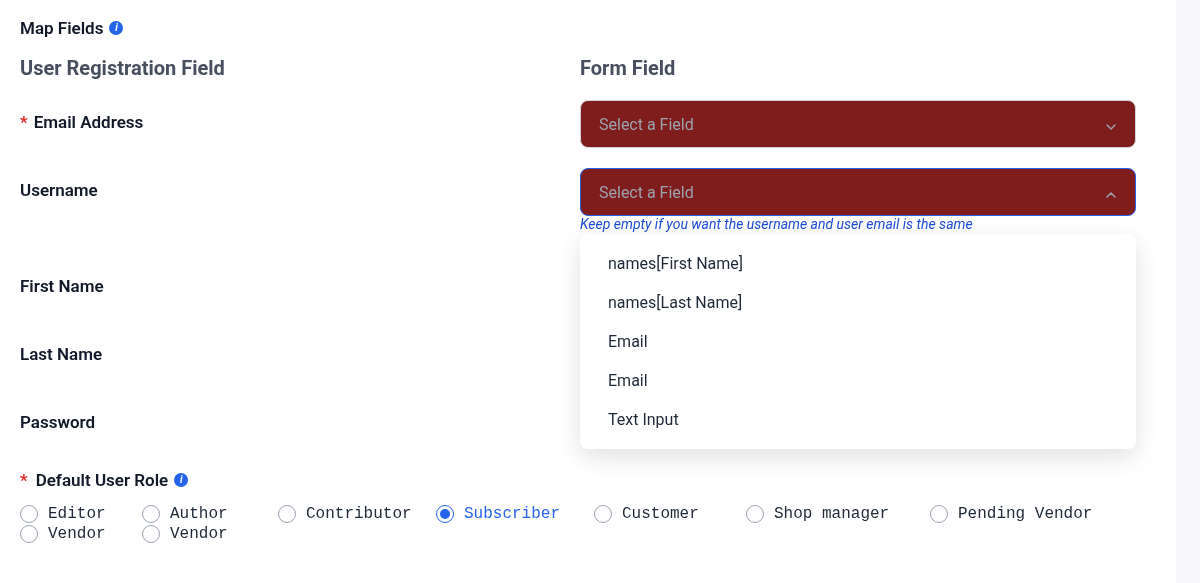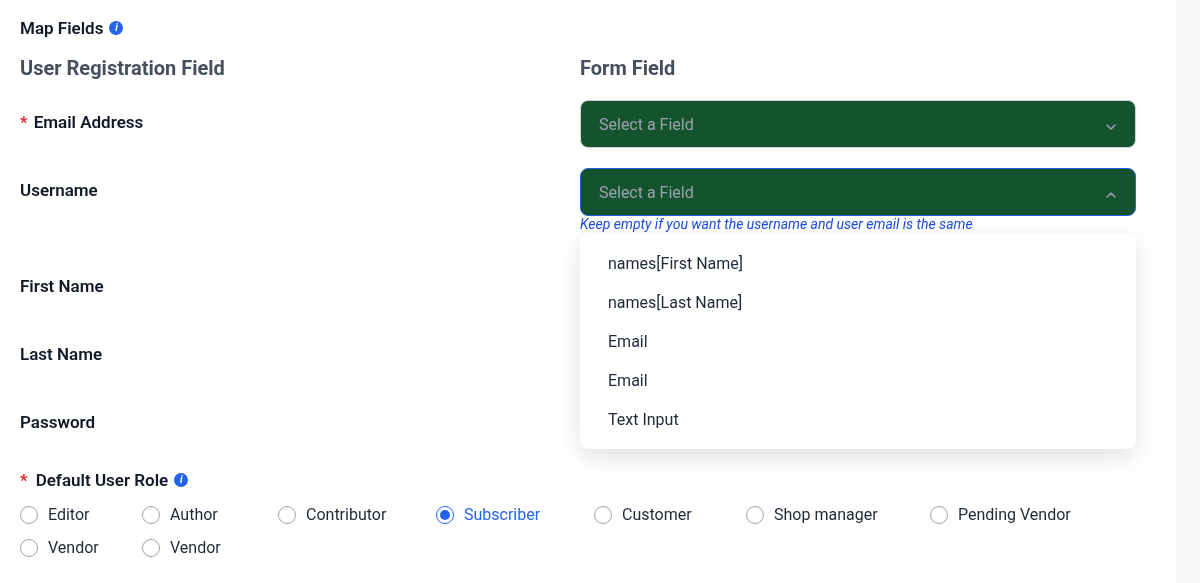--- a/index.html
+++ b/index.html
@@ -95,21 +95,21 @@
       height: 48px;
       border: 1px solid #d1d5db;
       border-radius: 8px;
       display: flex;
       align-items: center;
       justify-content: space-between;
       padding: 0 18px;
       color: #9ca3af;
       font-size: 16px;
       cursor: pointer;
-      background: #14532d;
+      background: #7f1d1d;
     }
     .select-box.active {
       border: 1.5px solid #2563eb;
     }
     .chevron {
       width: 12px;
       height: 12px;
       display: inline-block;
     }
     .hint-text {
@@ -151,21 +151,22 @@
       font-weight: 600;
       color: #111827;
       display: flex;
       align-items: center;
       gap: 6px;
       margin-bottom: 14px;
     }
     .radio-grid {
       display: flex;
       flex-wrap: wrap;
-      gap: 12px;
+      gap: 0;
+      font-family: Liberation Mono, monospace;
     }
     .radio-row1, .radio-row2 {
       display: flex;
       width: 100%;
     }
     .radio-item {
       display: flex;
       align-items: center;
       gap: 10px;
       font-size: 16px;

